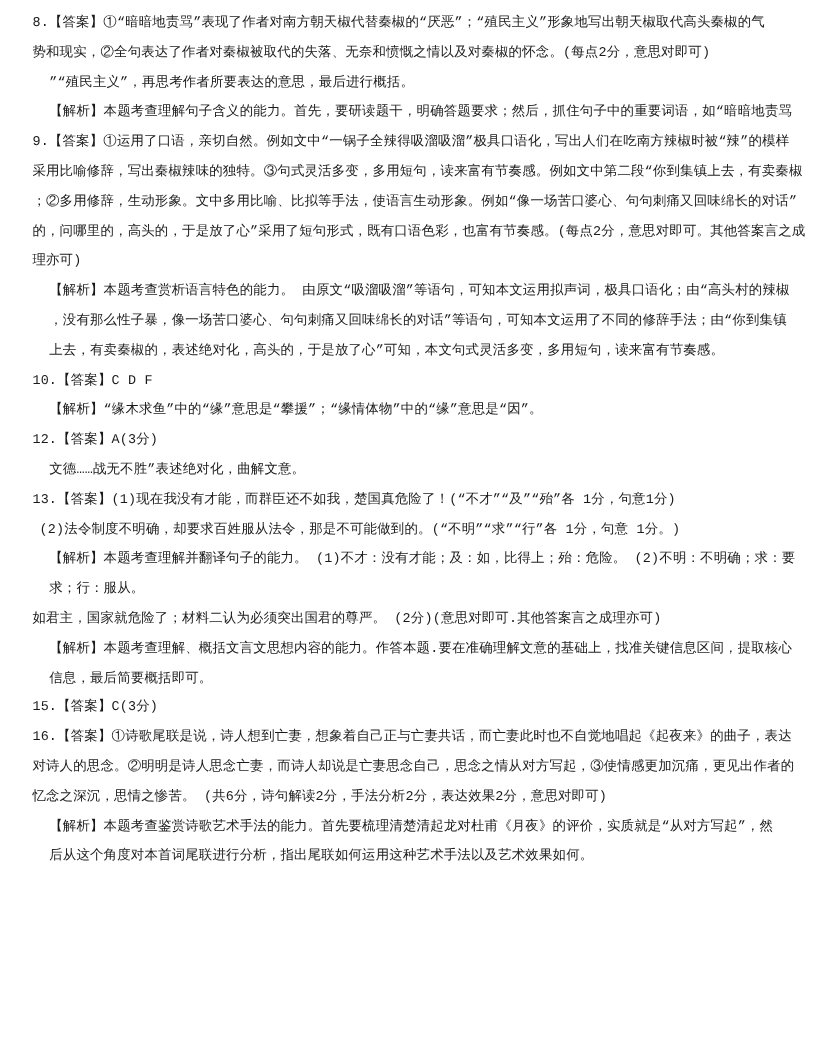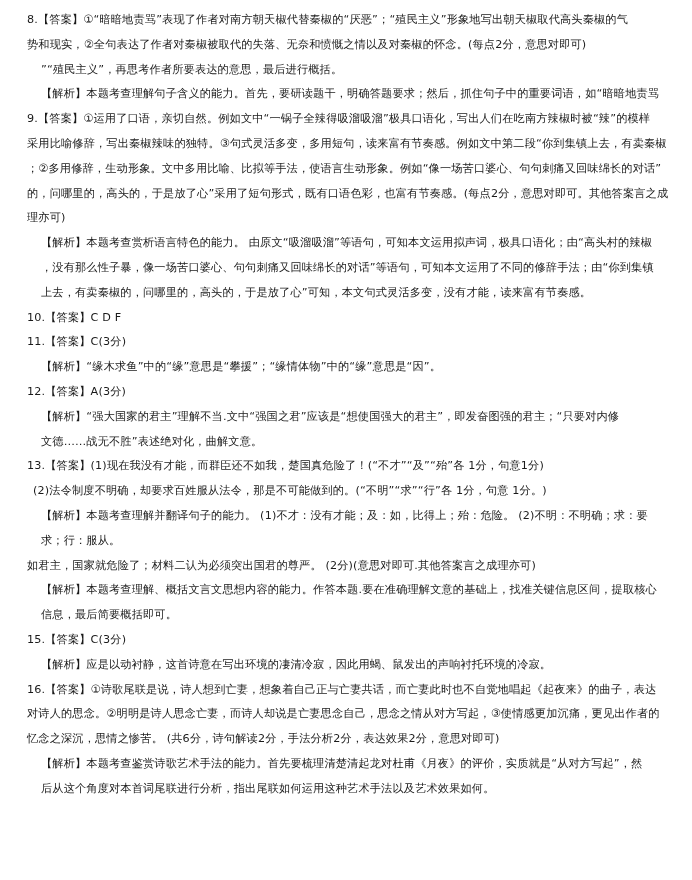--- a/index.html
+++ b/index.html
@@ -2,21 +2,21 @@
 <html><head>
 <meta charset="utf-8">
 <style>
   html, body { margin: 0; padding: 0; background: #ffffff; }
   body {
     width: 692px; height: 880px; overflow: hidden;
     font-family: "DejaVu Sans", "Liberation Sans", sans-serif;
     color: #1a1a1a;
     font-size: 11.2px;
   }
-  .page { position: relative; padding: 8px 20px 0 27px; }
+  .page { position: relative; padding: 8px 20px 0 27px; font-family: Liberation Mono, monospace; }
   .line {
     line-height: 24.8px;
     white-space: nowrap;
     letter-spacing: 0.15px;
   }
   .indent { padding-left: 14px; }
 </style>
 </head>
 <body>
 
@@ -25,34 +25,31 @@
   <div class="line">势和现实，②全句表达了作者对秦椒被取代的失落、无奈和愤慨之情以及对秦椒的怀念。(每点2分，意思对即可)</div>
   <div class="line indent">”“殖民主义”，再思考作者所要表达的意思，最后进行概括。</div>
   <div class="line indent">【解析】本题考查理解句子含义的能力。首先，要研读题干，明确答题要求；然后，抓住句子中的重要词语，如“暗暗地责骂</div>
   <div class="line">9.【答案】①运用了口语，亲切自然。例如文中“一锅子全辣得吸溜吸溜”极具口语化，写出人们在吃南方辣椒时被“辣”的模样</div>
   <div class="line">采用比喻修辞，写出秦椒辣味的独特。③句式灵活多变，多用短句，读来富有节奏感。例如文中第二段“你到集镇上去，有卖秦椒</div>
   <div class="line">；②多用修辞，生动形象。文中多用比喻、比拟等手法，使语言生动形象。例如“像一场苦口婆心、句句刺痛又回味绵长的对话”</div>
   <div class="line">的，问哪里的，高头的，于是放了心”采用了短句形式，既有口语色彩，也富有节奏感。(每点2分，意思对即可。其他答案言之成</div>
   <div class="line">理亦可)</div>
   <div class="line indent">【解析】本题考查赏析语言特色的能力。 由原文“吸溜吸溜”等语句，可知本文运用拟声词，极具口语化；由“高头村的辣椒</div>
   <div class="line indent">，没有那么性子暴，像一场苦口婆心、句句刺痛又回味绵长的对话”等语句，可知本文运用了不同的修辞手法；由“你到集镇</div>
-  <div class="line indent">上去，有卖秦椒的，问哪里的，高头的，于是放了心”可知，本文句式灵活多变，没有才能，读来富有节奏感。</div>
+  <div class="line indent">上去，有卖秦椒的，表述绝对化，高头的，于是放了心”可知，本文句式灵活多变，多用短句，读来富有节奏感。</div>
   <div class="line">10.【答案】C  D  F</div>
-  <div class="line">11.【答案】C(3分)</div>
   <div class="line indent">【解析】“缘木求鱼”中的“缘”意思是“攀援”；“缘情体物”中的“缘”意思是“因”。</div>
   <div class="line">12.【答案】A(3分)</div>
-  <div class="line indent">【解析】“强大国家的君主”理解不当.文中“强国之君”应该是“想使国强大的君主”，即发奋图强的君主；“只要对内修</div>
   <div class="line indent">文德……战无不胜”表述绝对化，曲解文意。</div>
   <div class="line">13.【答案】(1)现在我没有才能，而群臣还不如我，楚国真危险了！(“不才”“及”“殆”各 1分，句意1分)</div>
   <div class="line" style="padding-left:6px">(2)法令制度不明确，却要求百姓服从法令，那是不可能做到的。(“不明”“求”“行”各 1分，句意 1分。)</div>
   <div class="line indent">【解析】本题考查理解并翻译句子的能力。 (1)不才：没有才能；及：如，比得上；殆：危险。 (2)不明：不明确；求：要</div>
   <div class="line indent">求；行：服从。</div>
   <div class="line">如君主，国家就危险了；材料二认为必须突出国君的尊严。 (2分)(意思对即可.其他答案言之成理亦可)</div>
   <div class="line indent">【解析】本题考查理解、概括文言文思想内容的能力。作答本题.要在准确理解文意的基础上，找准关键信息区间，提取核心</div>
   <div class="line indent">信息，最后简要概括即可。</div>
   <div class="line">15.【答案】C(3分)</div>
-  <div class="line indent">【解析】应是以动衬静，这首诗意在写出环境的凄清冷寂，因此用蝎、鼠发出的声响衬托环境的冷寂。</div>
   <div class="line">16.【答案】①诗歌尾联是说，诗人想到亡妻，想象着自己正与亡妻共话，而亡妻此时也不自觉地唱起《起夜来》的曲子，表达</div>
   <div class="line">对诗人的思念。②明明是诗人思念亡妻，而诗人却说是亡妻思念自己，思念之情从对方写起，③使情感更加沉痛，更见出作者的</div>
   <div class="line">忆念之深沉，思情之惨苦。 (共6分，诗句解读2分，手法分析2分，表达效果2分，意思对即可)</div>
   <div class="line indent">【解析】本题考查鉴赏诗歌艺术手法的能力。首先要梳理清楚清起龙对杜甫《月夜》的评价，实质就是“从对方写起”，然</div>
   <div class="line indent">后从这个角度对本首词尾联进行分析，指出尾联如何运用这种艺术手法以及艺术效果如何。</div>
 </div>
 
 </body></html>

